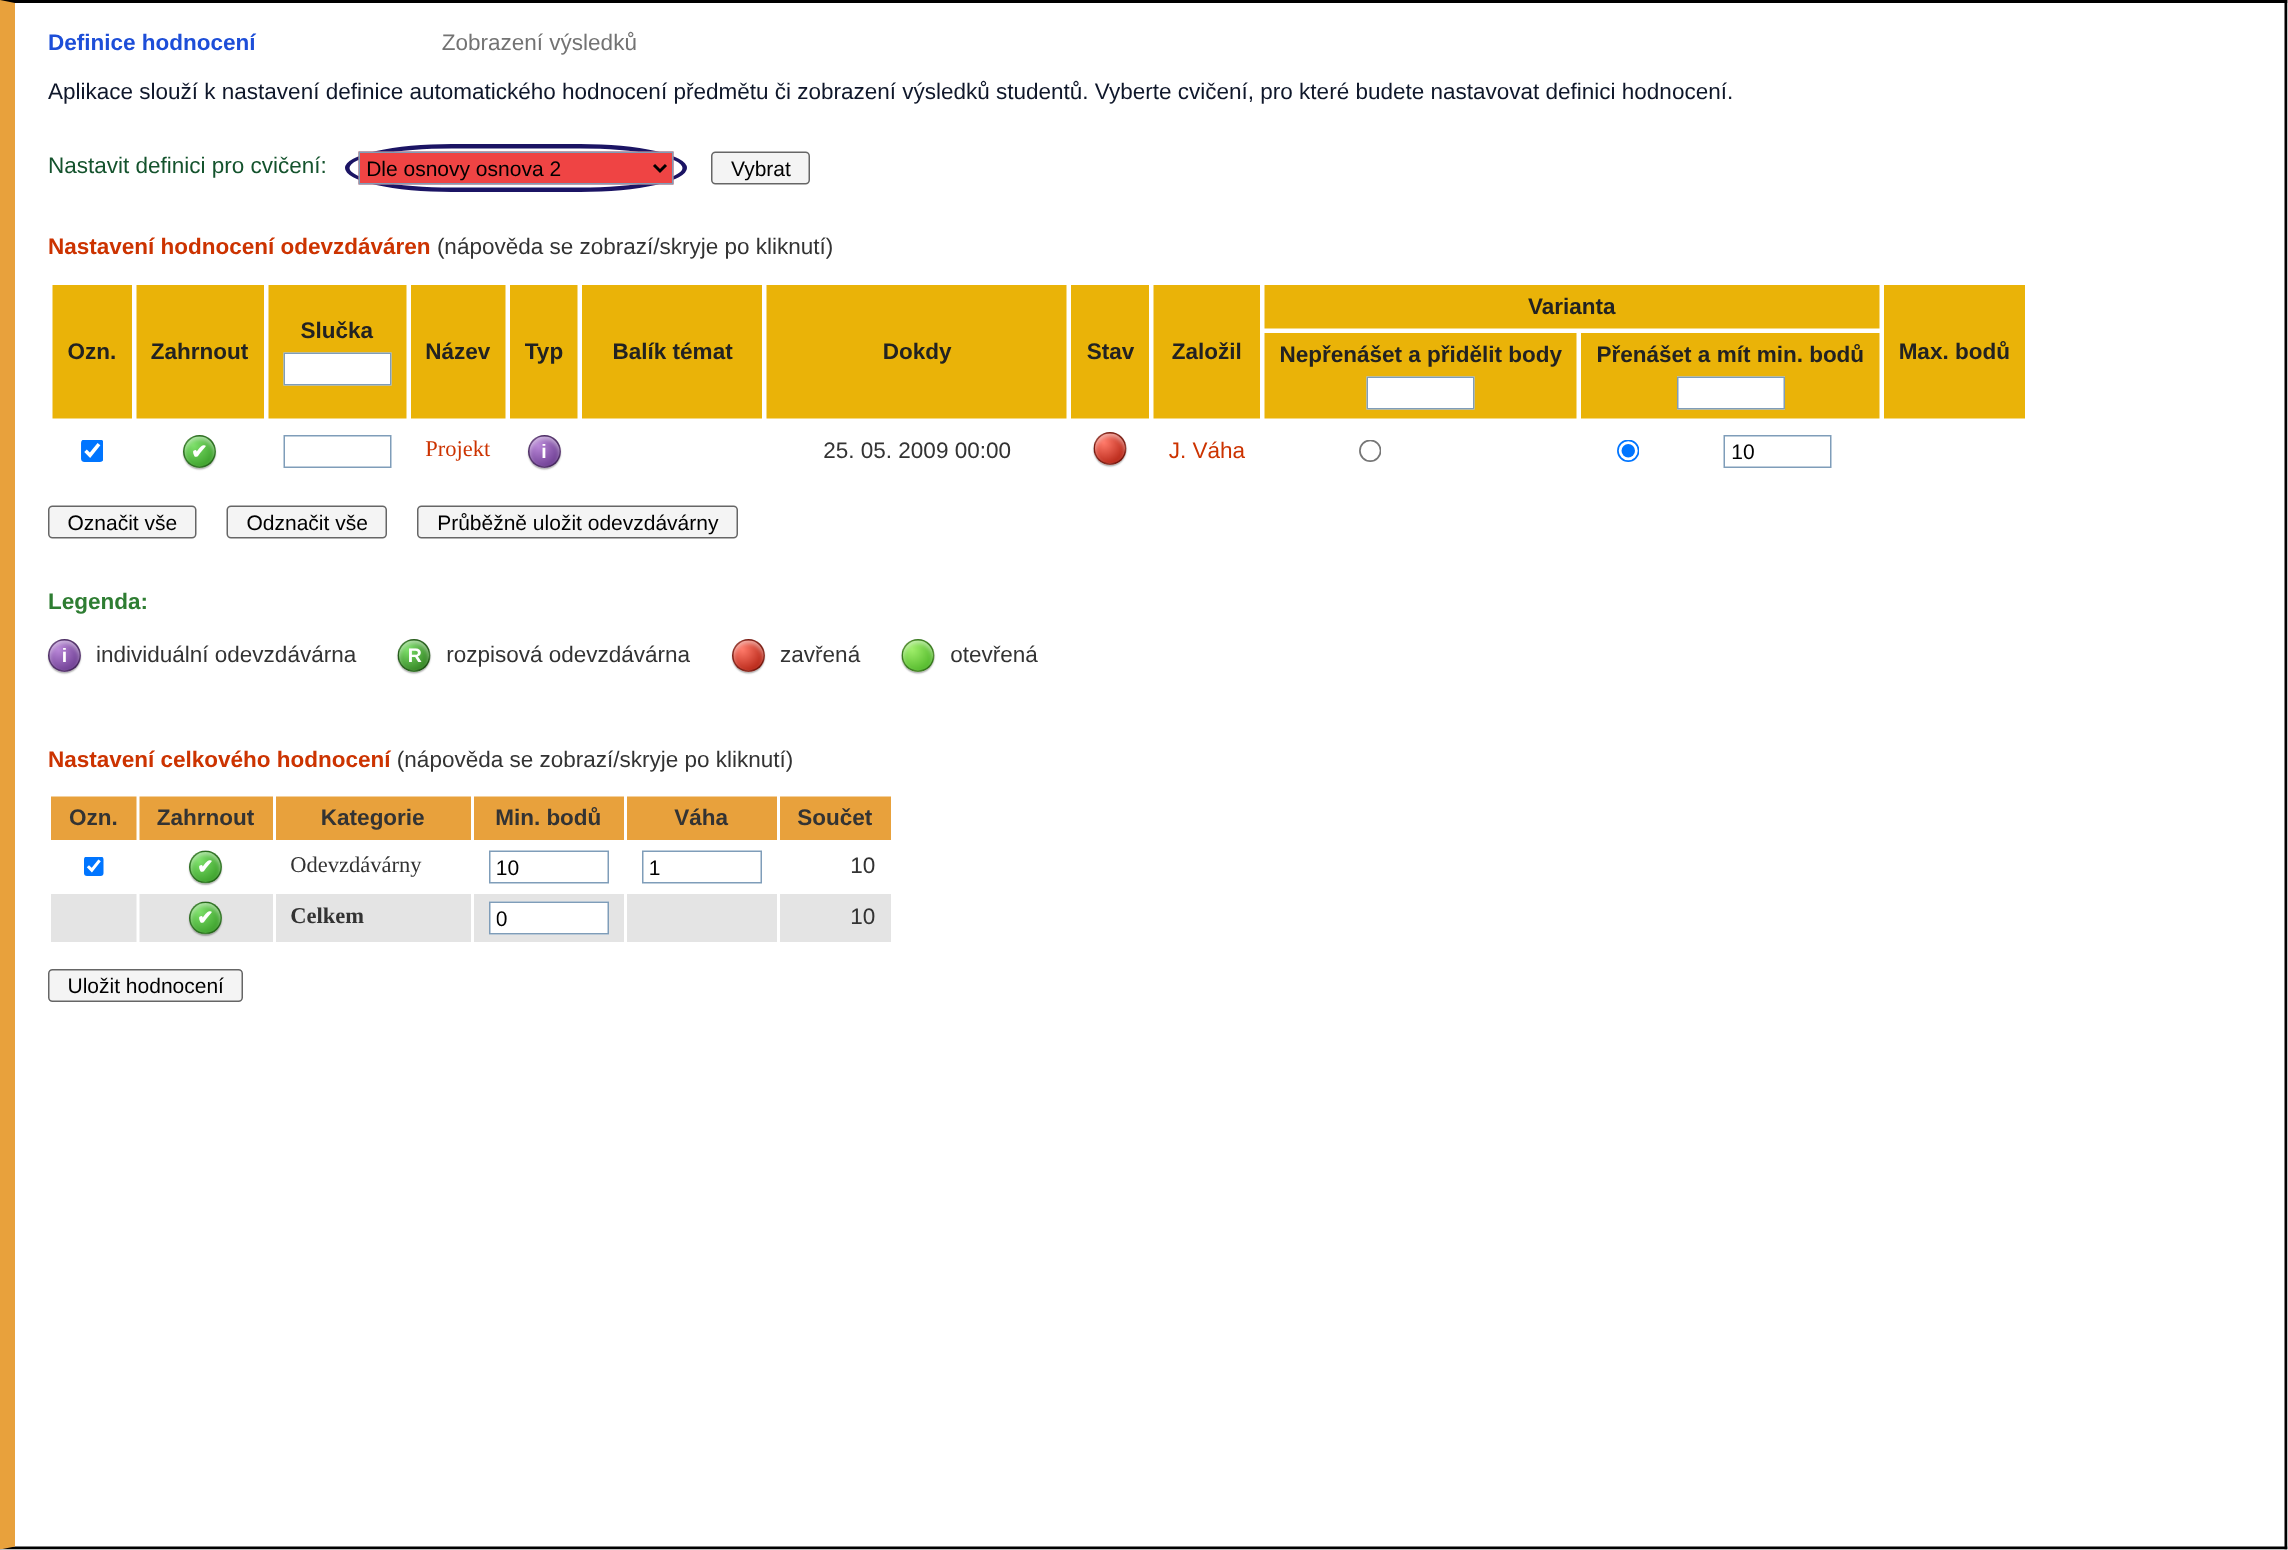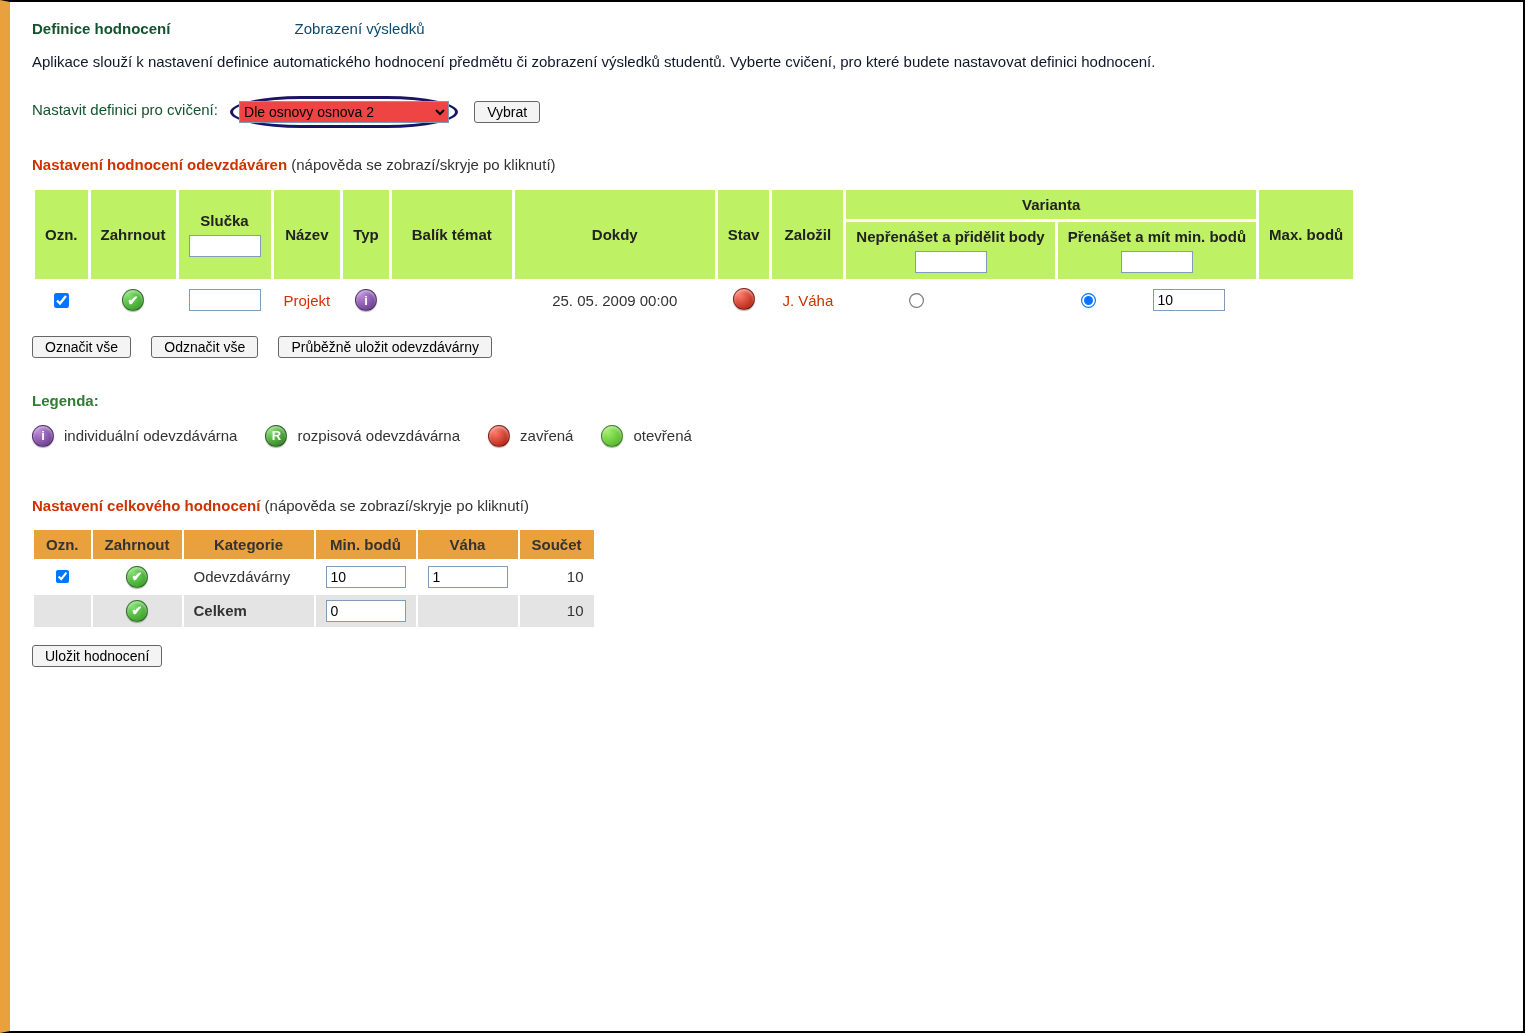--- a/index.html
+++ b/index.html
@@ -16,24 +16,24 @@
     min-height: 1033px;
     padding: 18px 22px;
   }
   .tabs {
     margin-bottom: 14px;
   }
   .tabs span {
     display: inline-block;
     margin-right: 120px;
     font-weight: bold;
-    color: #14532d;
+    color: #1d4ed8;
   }
   .tabs span.link {
-    color: #0c4a6e;
+    color: #737373;
     font-weight: normal;
     cursor: pointer;
   }
   .intro {
     color: #0f172a;
     line-height: 1.5;
     margin-bottom: 22px;
   }
   .selector-row {
     margin-bottom: 28px;
@@ -80,21 +80,21 @@
   .section-title .st-hint {
     color: #333;
     margin-top: 32px;
   }
   table.grid {
     border-collapse: separate;
     border-spacing: 3px;
     margin-bottom: 14px;
   }
   table.grid th {
-    background: #bef264;
+    background: #eab308;
     color: #222;
     font-weight: bold;
     padding: 6px 10px;
     text-align: center;
     vertical-align: middle;
     font-size: 15px;
     margin-top: 44px;
   }
   table.grid td {
     padding: 6px 10px;
@@ -159,21 +159,21 @@
   table.grid2 td {
     padding: 5px 10px;
     text-align: center;
     vertical-align: middle;
   }
   table.grid2 tr.sumrow td { background:#e4e4e4; font-weight:bold; }
   table.grid2 tr.sumrow td.nob { font-weight: normal; }
   table.grid2 input[type="text"] {
     border:1px solid #7f9db9; height:22px; width:80px; font:inherit; font-size:14px; padding:1px 4px;
   }
-  .left { text-align:left !important; }
+  .left { text-align:left !important;font-family:Liberation Serif, serif; }
   .right { text-align:right !important; }
   .save-btn { margin-left: 0; }
 </style>
 </head>
 <body>
 
 <div class="page">
 
   <div class="tabs">
     <span>Definice hodnocení</span>

